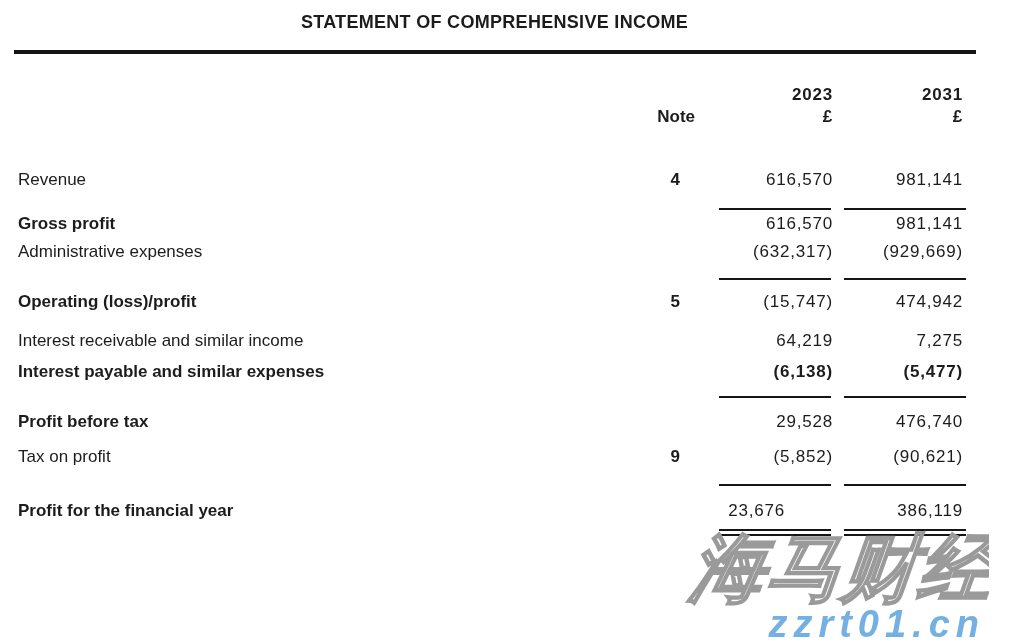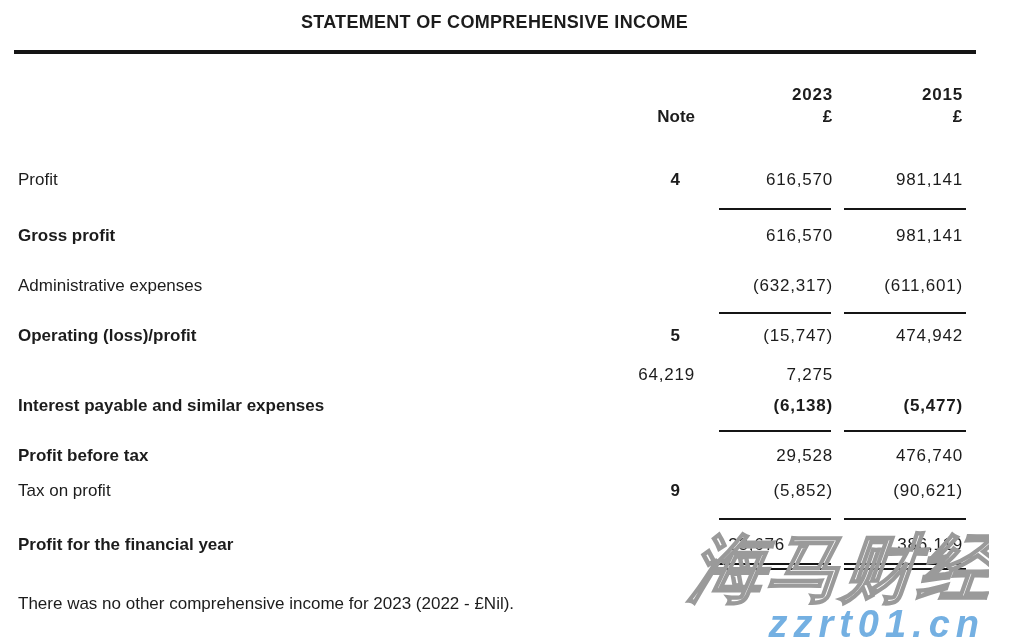--- a/index.html
+++ b/index.html
@@ -48,22 +48,22 @@
   }
   .line-y1 { width: 112px; margin-right: 2px; }
   .line-y2 { width: 122px; margin-right: -3px; }
   .dline {
     height: 3px;
     border-top: 2px solid #151515;
     border-bottom: 2px solid #151515;
     margin-left: auto;
   }
   .mt-rule1 { margin-top: 18px; }
-  .mt-gross { margin-top: 16px; }
-  .mt-admin { margin-top: 30px; }
+  .mt-gross { margin-top: 4px; }
+  .mt-admin { margin-top: 8px; }
   .mt-rule2 { margin-top: 16px; }
   .mt-oper  { margin-top: 12px; }
   .mt-intr  { margin-top: 19px; }
   .mt-intp  { margin-top: 11px; font-weight: bold; }
   .mt-rule3 { margin-top: 14px; }
   .mt-pbt   { margin-top: 14px; }
   .mt-tax   { margin-top: 15px; }
   .mt-rule4 { margin-top: 17px; }
   .mt-pfy   { margin-top: 15px; gap: 48px; }
   .mt-drule { margin-top: 8px; }
@@ -110,32 +110,32 @@
   </div>
 
   <div class="top-rule"></div>
 
   <div class="table">
 
     <div class="row header-row">
       <div class="c-label"></div>
       <div class="c-note"></div>
       <div class="c-val bold">2023</div>
-      <div class="c-val bold">2015</div>
+      <div class="c-val bold">2031</div>
     </div>
 
     <div class="row header-row">
       <div class="c-label"></div>
       <div class="c-note bold">Note</div>
       <div class="c-val bold">£</div>
       <div class="c-val bold">£</div>
     </div>
 
     <div class="row mt-rev">
-      <div class="c-label">Profit</div>
+      <div class="c-label">Revenue</div>
       <div class="c-note note-val">4</div>
       <div class="c-val">616,570</div>
       <div class="c-val">981,141</div>
     </div>
 
     <div class="row rule-row mt-rule1">
       <div></div>
       <div></div>
       <div>
           <div class="line line-y1"></div>
@@ -149,21 +149,21 @@
       <div class="c-label bold">Gross profit</div>
       <div class="c-note note-val"></div>
       <div class="c-val">616,570</div>
       <div class="c-val">981,141</div>
     </div>
 
     <div class="row mt-admin">
       <div class="c-label">Administrative expenses</div>
       <div class="c-note note-val"></div>
       <div class="c-val">(632,317)</div>
-      <div class="c-val">(611,601)</div>
+      <div class="c-val">(929,669)</div>
     </div>
 
     <div class="row rule-row mt-rule2">
       <div></div>
       <div></div>
       <div>
           <div class="line line-y1"></div>
         </div>
       <div>
           <div class="line line-y2"></div>
@@ -171,20 +171,21 @@
     </div>
 
     <div class="row mt-oper">
       <div class="c-label bold">Operating (loss)/profit</div>
       <div class="c-note note-val">5</div>
       <div class="c-val">(15,747)</div>
       <div class="c-val">474,942</div>
     </div>
 
     <div class="row mt-intr">
+      <div class="c-label">Interest receivable and similar income</div>
       <div class="c-note note-val"></div>
       <div class="c-val">64,219</div>
       <div class="c-val">7,275</div>
     </div>
 
     <div class="row mt-intp">
       <div class="c-label">Interest payable and similar expenses</div>
       <div class="c-note note-val"></div>
       <div class="c-val">(6,138)</div>
       <div class="c-val">(5,477)</div>
@@ -239,18 +240,17 @@
       <div>
           <div class="dline line-y1"></div>
         </div>
       <div>
           <div class="dline line-y2"></div>
         </div>
     </div>
 
   </div>
 
-  <div class="footnote">There was no other comprehensive income for 2023 (2022 - £Nil).</div>
 
   <div class="watermark-cn">海马财经</div>
   <div class="watermark-url">zzrt01.cn</div>
 
 </div>
 
 </body></html>

